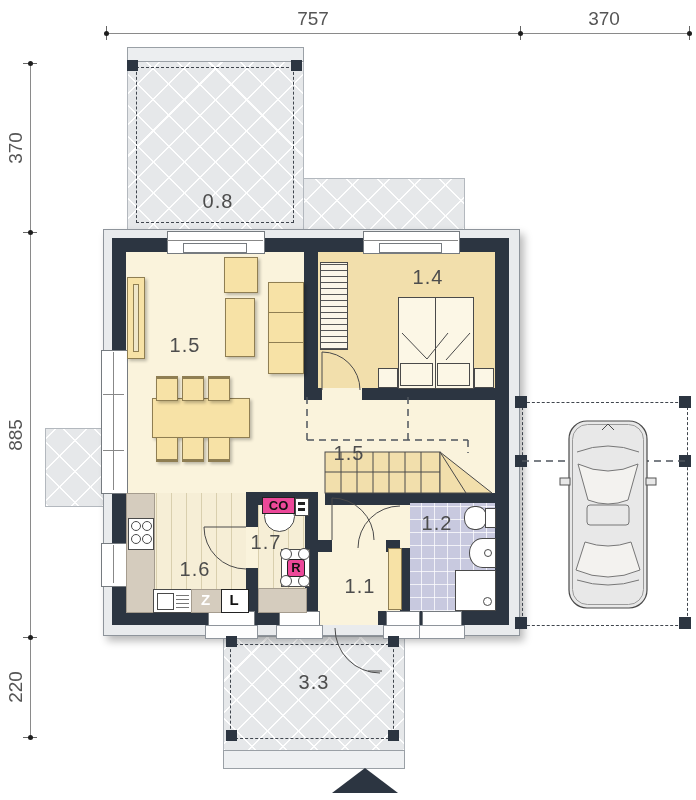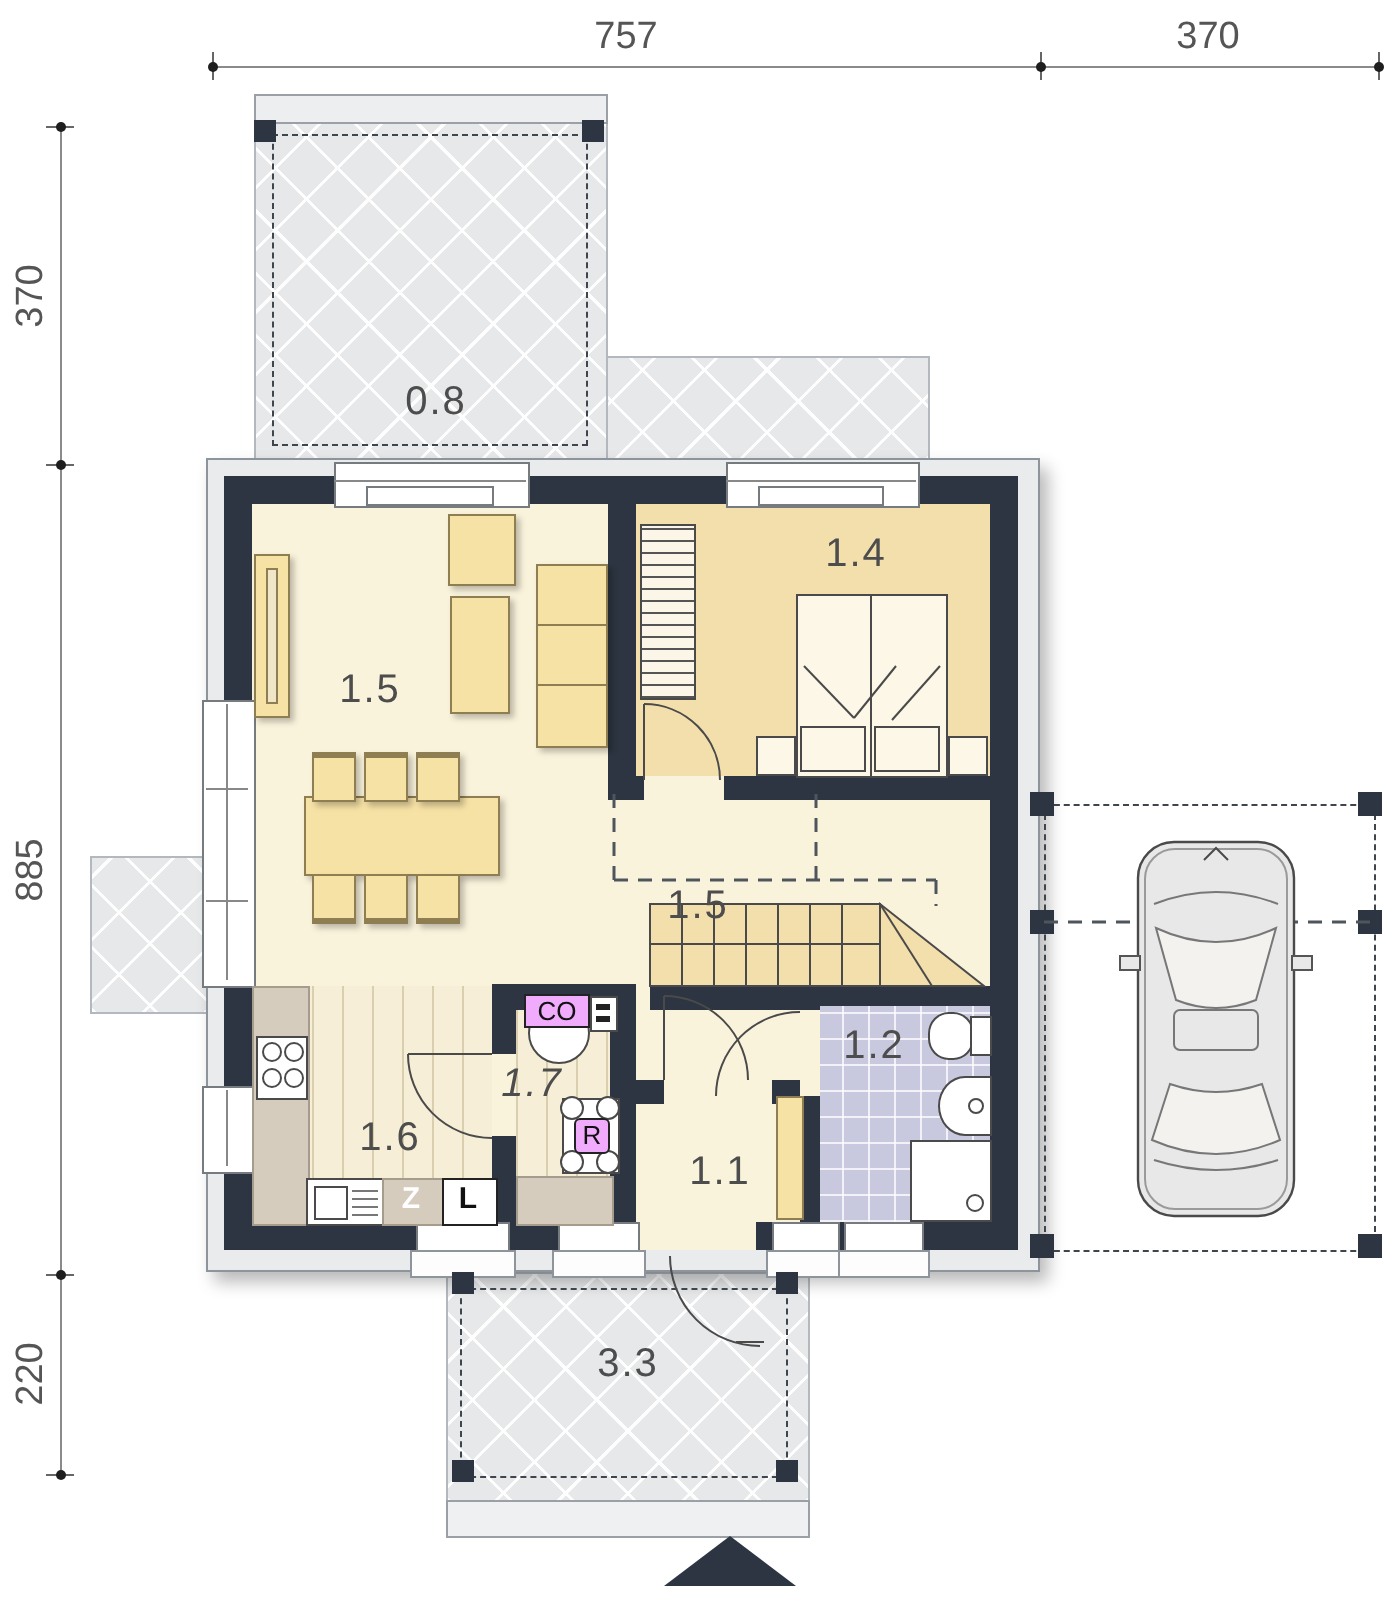--- a/index.html
+++ b/index.html
@@ -31,22 +31,22 @@
   .taupe{position:absolute;background:#d5ccbe;border:1px solid #a59c8e;z-index:4;}
   .gap{position:absolute;background:#faf3dc;z-index:4;}
   .roomlabel{position:absolute;z-index:7;color:#4d4d4d;font-size:20px;font-weight:300;
         letter-spacing:1px;text-align:center;width:44px;}
   .dim{position:absolute;z-index:7;color:#555;font-size:19px;font-weight:300;
         text-align:center;width:80px;}
   .vlabel{transform:rotate(-90deg);}
   .dimline{position:absolute;background:#8a8a8a;z-index:6;}
   .tickdot{position:absolute;width:5px;height:5px;border-radius:50%;background:#1e1e1e;z-index:6;}
   .tick{position:absolute;background:#666;z-index:6;}
-  .applabel{position:absolute;z-index:7;background:#f0abfc;border:1.5px solid #222;color:#111;
-        font-weight:normal;text-align:center;}
+  .applabel{position:absolute;z-index:7;background:#ec4899;border:1.5px solid #222;color:#111;
+        font-weight:bold;text-align:center;}
   .circ{position:absolute;border:1px solid #4a4a4a;border-radius:50%;background:#fff;z-index:4;}
   #lineart{position:absolute;left:0;top:0;z-index:5;pointer-events:none;}
   .arrow{position:absolute;width:0;height:0;border-left:33px solid transparent;
         border-right:33px solid transparent;border-bottom:25px solid #2c3541;z-index:5;}
 </style>
 </head>
 <body>
 
 <div id="plan">
 
@@ -268,17 +268,17 @@
       <path d="M577,580 Q608,590 639,580" fill="none" stroke="#777"></path>
       <rect x="560" y="478" width="10" height="7" fill="#e8e8e8" stroke="#555"></rect>
       <rect x="646" y="478" width="10" height="7" fill="#e8e8e8" stroke="#555"></rect>
     </g>
   </svg>
 
   <div class="roomlabel" style="left:163px;top:334px;">1.5</div>
   <div class="roomlabel" style="left:406px;top:266px;">1.4</div>
   <div class="roomlabel" style="left:327px;top:442px;">1.5</div>
   <div class="roomlabel" style="left:173px;top:558px;">1.6</div>
-  <div class="roomlabel" style="left:244px;top:531px;font-style:italic;">1.7</div>
+  <div class="roomlabel" style="left:244px;top:531px;">1.7</div>
   <div class="roomlabel" style="left:338px;top:575px;">1.1</div>
   <div class="roomlabel" style="left:415px;top:512px;">1.2</div>
 
 </div>
 
 </body></html>

